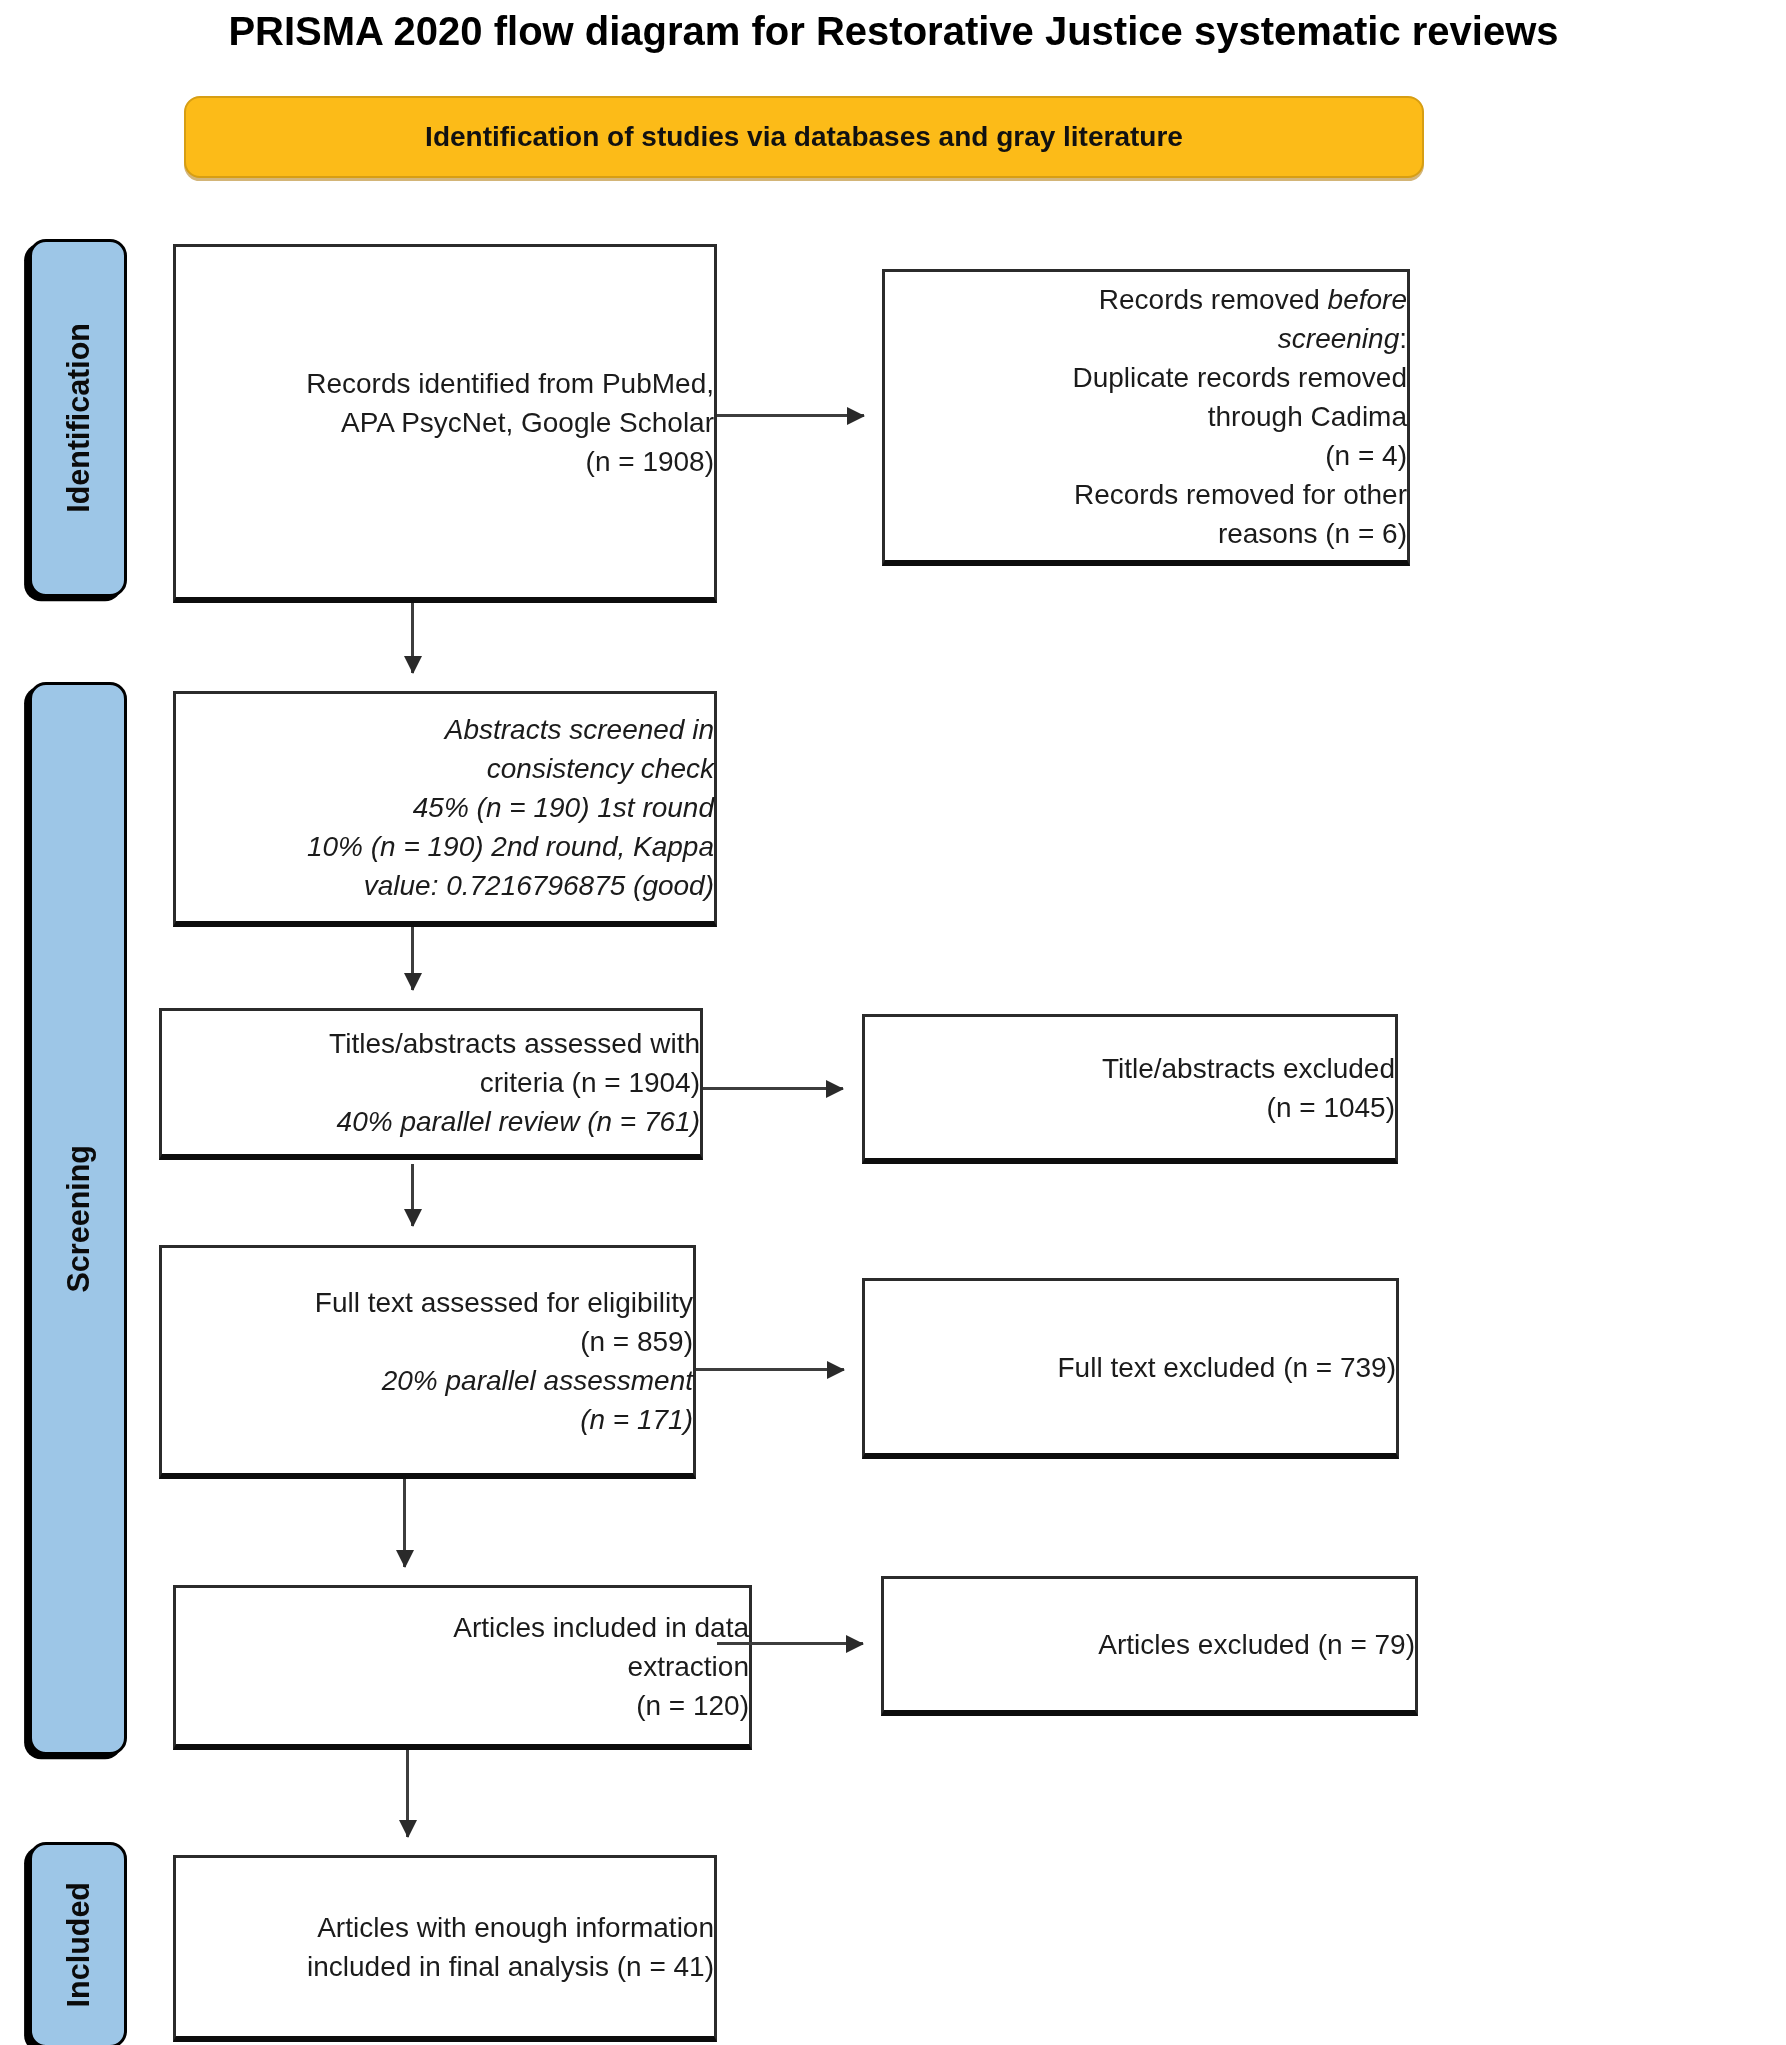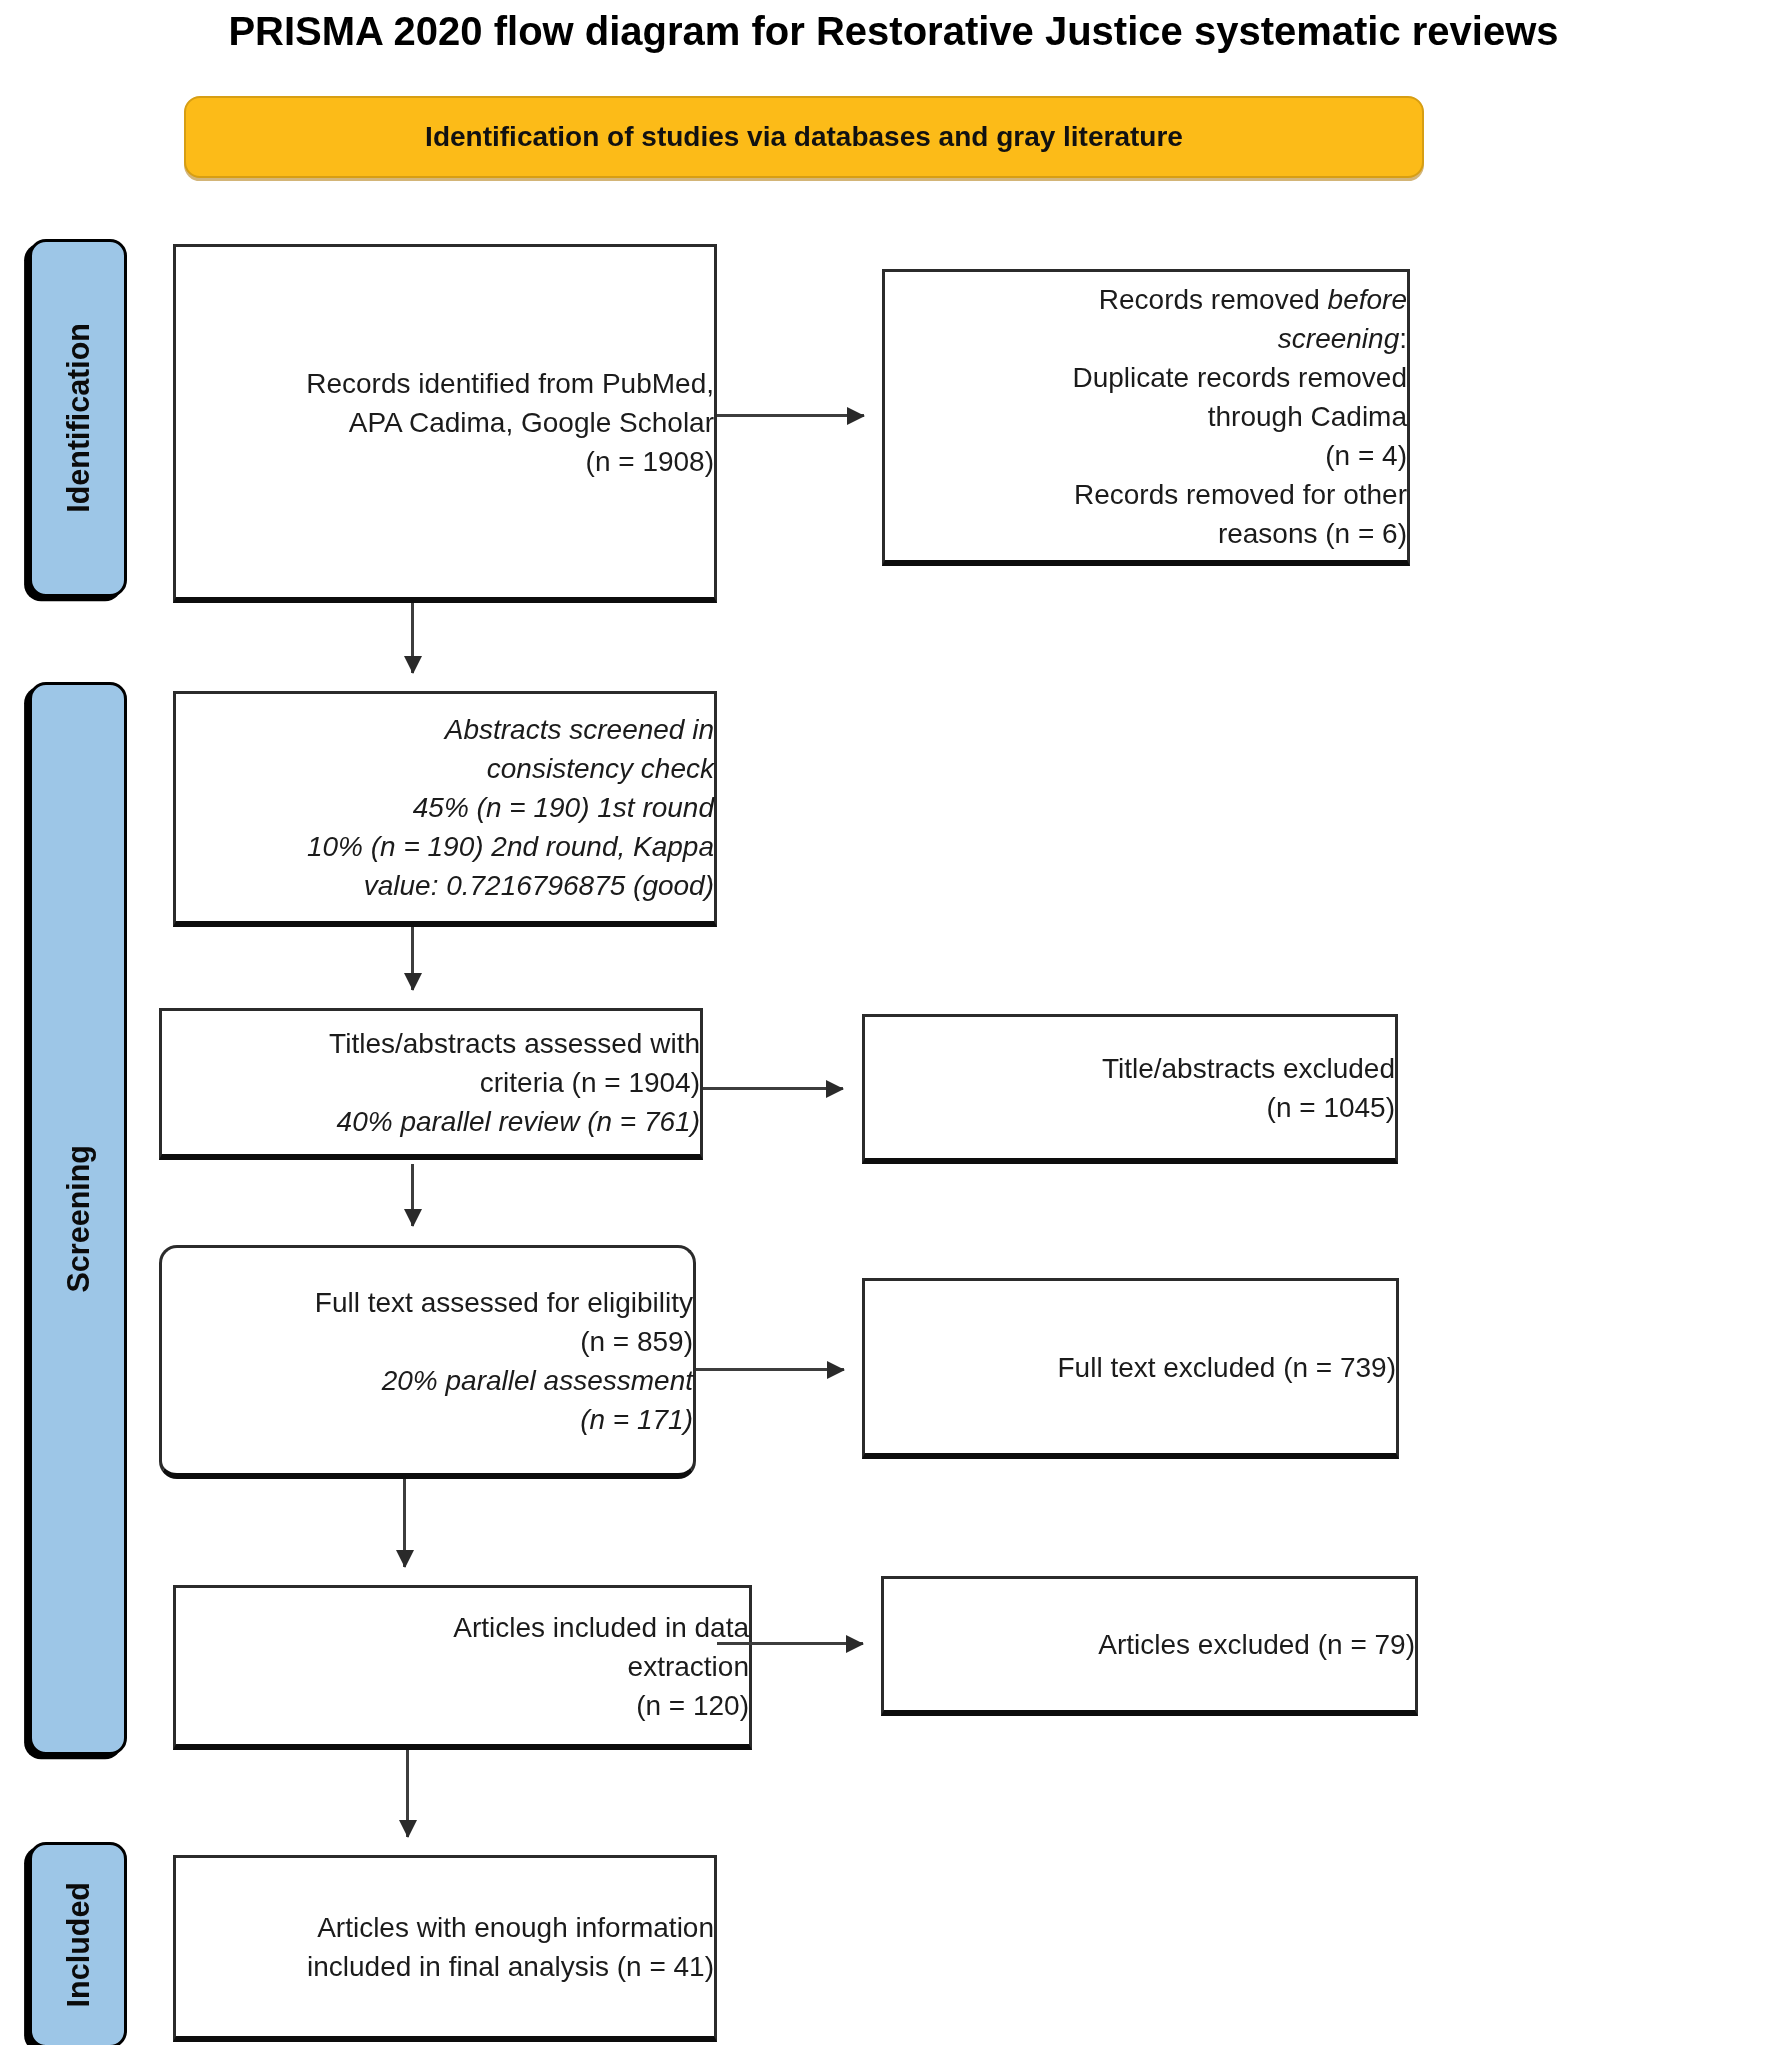--- a/index.html
+++ b/index.html
@@ -51,21 +51,21 @@
   
   #bar-identification{left:29px;top:239px;width:92px;height:352px;}
   #bar-screening{left:29px;top:682px;width:92px;height:1067px;}
   #bar-included{left:29px;top:1842px;width:92px;height:200px;}
 
   #box-records-identified{left:173px;top:244px;width:544px;height:359px;padding-left:38px;}
   #box-records-removed{left:882px;top:269px;width:528px;height:297px;padding-left:34px;}
   #box-abstracts-screened{left:173px;top:691px;width:544px;height:236px;padding-left:38px;}
   #box-titles-assessed{left:159px;top:1008px;width:544px;height:152px;padding-left:34px;}
   #box-titles-excluded{left:862px;top:1014px;width:536px;height:150px;padding-left:32px;}
-  #box-fulltext-assessed{left:159px;top:1245px;width:537px;height:234px;padding-left:34px;border-radius:18px;}
+  #box-fulltext-assessed{left:159px;top:1245px;width:537px;height:234px;padding-left:34px;}
   #box-fulltext-excluded{left:862px;top:1278px;width:537px;height:181px;padding-left:32px;}
   #box-articles-included{left:173px;top:1585px;width:579px;height:165px;padding-left:38px;}
   #box-articles-excluded{left:881px;top:1576px;width:537px;height:140px;padding-left:37px;}
   #box-final-analysis{left:173px;top:1855px;width:544px;height:187px;padding-left:27px;}
 
   #arr-v1{left:411px;top:603px;height:70px;}
   #arr-v2{left:411px;top:927px;height:63px;}
   #arr-v3{left:411px;top:1164px;height:62px;}
   #arr-v4{left:403px;top:1479px;height:88px;}
   #arr-v5{left:406px;top:1750px;height:87px;}
@@ -88,21 +88,21 @@
 </div>
 <div class="sidebar" id="bar-screening">
   <span class="vlabel">Screening</span>
 </div>
 <div class="sidebar" id="bar-included">
   <span class="vlabel">Included</span>
 </div>
 
 <div class="flowbox" id="box-records-identified">
     <div class="line"><span>Records identified from PubMed,</span></div>
-    <div class="line"><span>APA Cadima, Google Scholar</span></div>
+    <div class="line"><span>APA PsycNet, Google Scholar</span></div>
     <div class="line"><span>(n = 1908)</span></div>
   </div>
 <div class="flowbox" id="box-records-removed">
     <div class="line"><span>Records removed </span><span class="it">before</span></div>
     <div class="line"><span class="it">screening</span><span>:</span></div>
     <div class="line"><span>Duplicate records removed</span></div>
     <div class="line"><span>through Cadima</span></div>
     <div class="line"><span>(n = 4)</span></div>
     <div class="line"><span>Records removed for other</span></div>
     <div class="line"><span>reasons (n = 6)</span></div>

